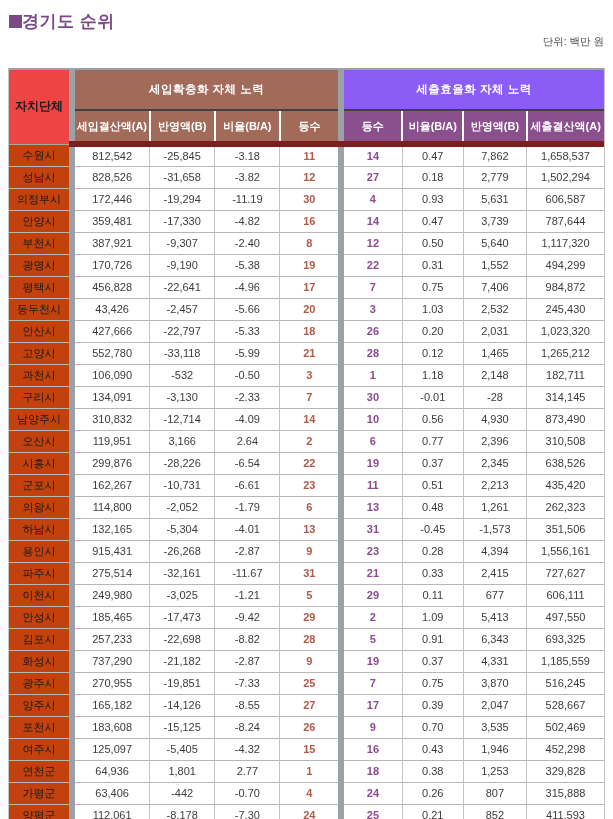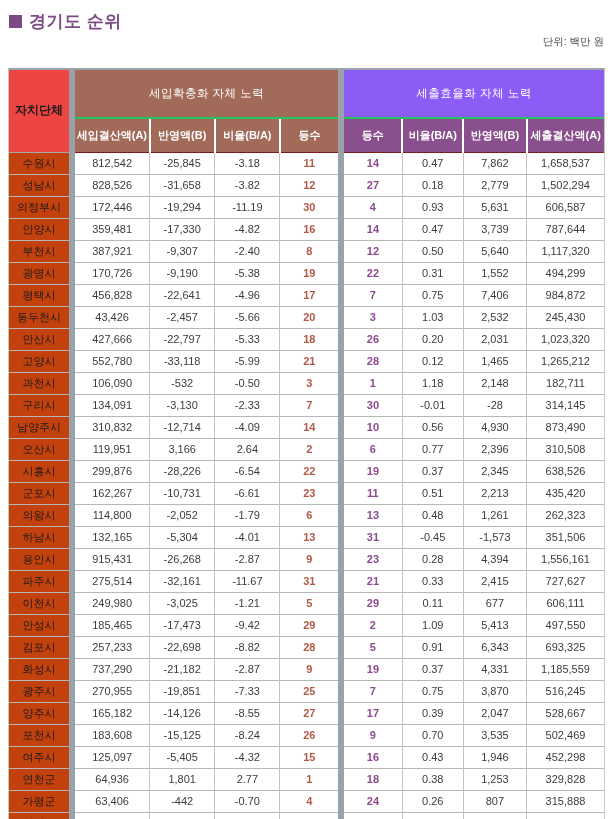--- a/index.html
+++ b/index.html
@@ -7,21 +7,20 @@
   body {
     width: 613px;
     height: 819px;
     font-family: "Liberation Sans", sans-serif;
     padding: 6px 8px 0 8px;
     overflow: hidden;
   }
   .title-row {
     display: flex;
     align-items: center;
-    gap: 7px;
     margin: 4px 0 2px 1px;
   }
   .title-square {
     width: 13px; height: 13px;
     background: #7b4a85;
     display: inline-block;
   }
   .page-title {
     font-size: 17px;
     font-weight: bold;
@@ -64,36 +63,36 @@
   }
   
   th.corner {
     background: #ef4444;
     color: #1a1a1a;
     font-weight: bold;
     font-size: 12px;
     border-bottom: 1px solid #a8a8a8;
   }
   th.group {
-    height: 48px;
+    height: 40px;
     color: #ffffff;
-    font-weight: normal;
+    font-weight: bold;
     font-size: 11.5px;
-    border-bottom: 2px solid #22c55e;
+    border-bottom: 2px solid #404040;
     letter-spacing: 0.5px;
   }
   th.g-rev { background: #a26a59; }
   th.g-exp { background: #8b5cf6; }
   th.colhead {
     height: 34px;
     color: #ffffff;
     font-weight: bold;
     font-size: 11px;
     border-left: 2px solid #ffffff;
-    border-bottom: 1px solid #7f1d1d;
+    border-bottom: 6px solid #7f1d1d;
   }
   th.h-rev { background: #a26a59; }
   th.h-exp { background: #8a4f8d; }
   th.sec-start, td.sec-start { border-left: 6px solid #9aa1a7 !important; }
 
   
   tbody td {
     height: 22px;
     border-top: 1px solid #b7b7b7;
     border-left: 1px solid #c3c3c3;

